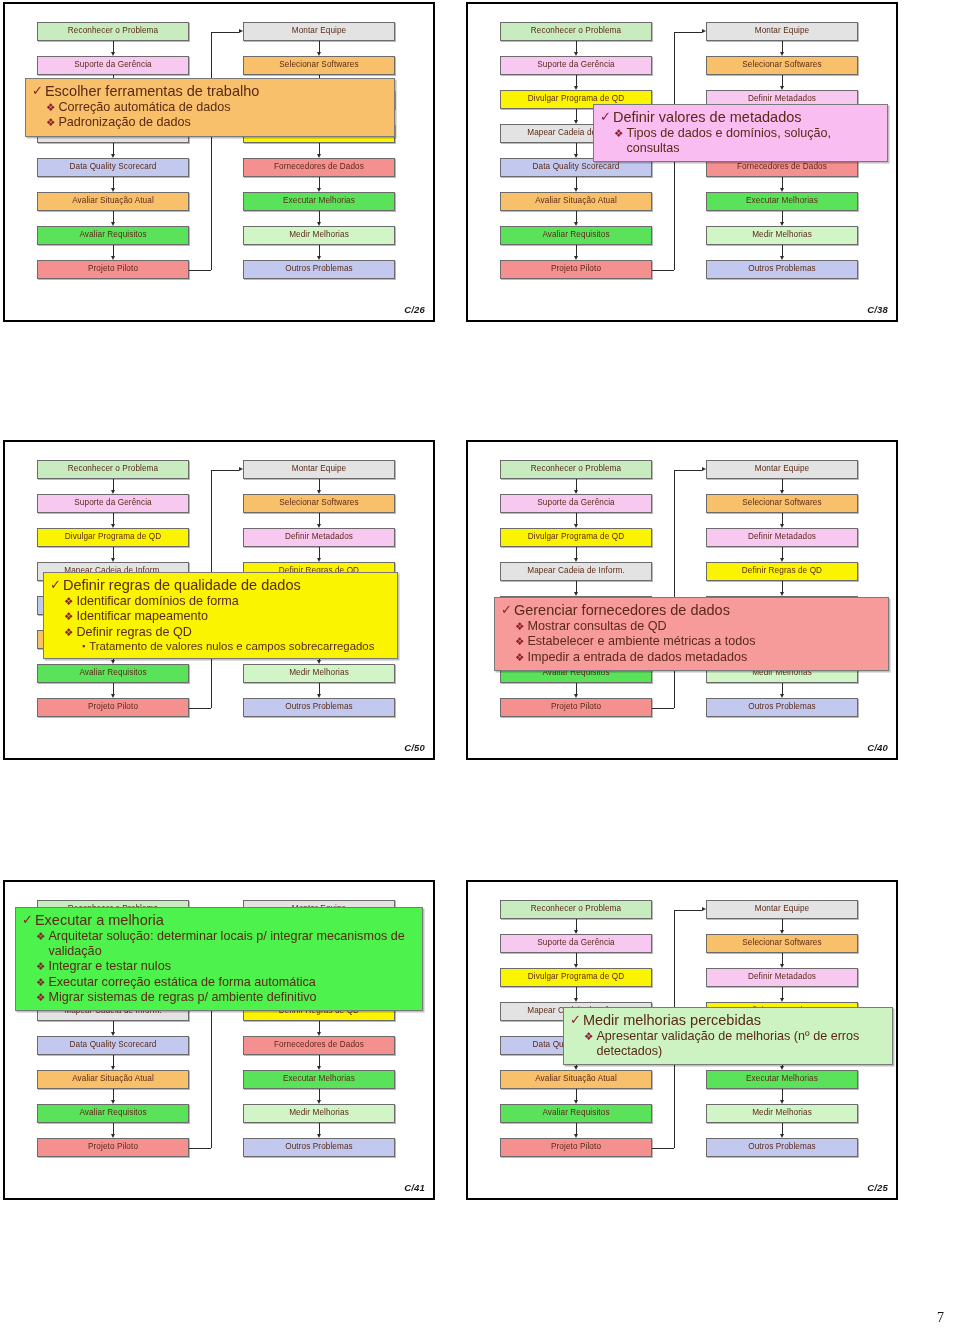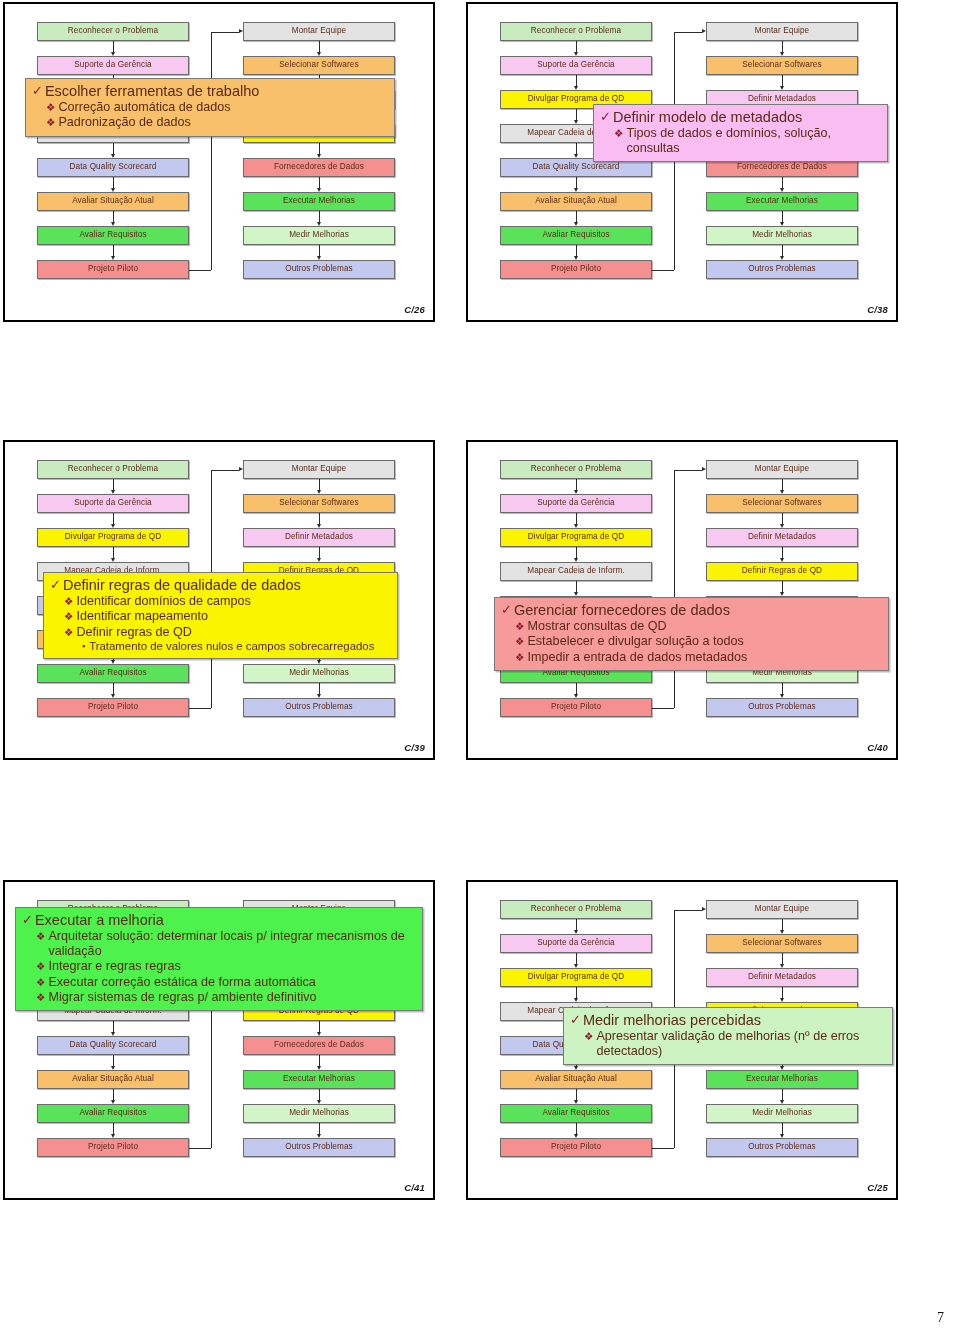--- a/index.html
+++ b/index.html
@@ -244,21 +244,21 @@
         <div class="fbox" style="left: 238px; top: 52px; width: 152px; height: 19px; background: rgb(248, 192, 106);">Selecionar Softwares</div>
         <div class="fbox" style="left: 238px; top: 86px; width: 152px; height: 19px; background: rgb(247, 200, 240);">Definir Metadados</div>
         <div class="fbox" style="left: 238px; top: 120px; width: 152px; height: 19px; background: rgb(251, 244, 0);">Definir Regras de QD</div>
         <div class="fbox" style="left: 238px; top: 154px; width: 152px; height: 19px; background: rgb(244, 144, 144);">Fornecedores de Dados</div>
         <div class="fbox" style="left: 238px; top: 188px; width: 152px; height: 19px; background: rgb(90, 226, 90);">Executar Melhorias</div>
         <div class="fbox" style="left: 238px; top: 222px; width: 152px; height: 19px; background: rgb(210, 245, 200);">Medir Melhorias</div>
         <div class="fbox" style="left: 238px; top: 256px; width: 152px; height: 19px; background: rgb(195, 200, 238);">Outros Problemas</div>
         <div class="overlay" style="background: rgb(249, 189, 242); left: 125px; top: 100px; width: 295px;">
           <div class="ov-l1">
             <span class="chk">✓</span>
-            <span>Definir modelo de metadados</span>
+            <span>Definir valores de metadados</span>
           </div>
           <div class="ov-l2">
             <span class="dia">❖</span>
             <span>Tipos de dados e domínios, solução, consultas</span>
           </div>
         </div>
         <div class="slide-num">C/38</div>
       </div>
     </div>
     <div class="slide" style="left: 3px; top: 440px; width: 432px; height: 320px;">
@@ -311,36 +311,36 @@
         <div class="fbox" style="left: 238px; top: 188px; width: 152px; height: 19px; background: rgb(90, 226, 90);">Executar Melhorias</div>
         <div class="fbox" style="left: 238px; top: 222px; width: 152px; height: 19px; background: rgb(210, 245, 200);">Medir Melhorias</div>
         <div class="fbox" style="left: 238px; top: 256px; width: 152px; height: 19px; background: rgb(195, 200, 238);">Outros Problemas</div>
         <div class="overlay" style="background: rgb(251, 244, 0); left: 38px; top: 130px; width: 355px;">
           <div class="ov-l1">
             <span class="chk">✓</span>
             <span>Definir regras de qualidade de dados</span>
           </div>
           <div class="ov-l2">
             <span class="dia">❖</span>
-            <span>Identificar domínios de campos</span>
+            <span>Identificar domínios de forma</span>
           </div>
           <div class="ov-l2">
             <span class="dia">❖</span>
             <span>Identificar mapeamento</span>
           </div>
           <div class="ov-l2">
             <span class="dia">❖</span>
             <span>Definir regras de QD</span>
           </div>
           <div class="ov-l3">
             <span class="sq">▪</span>
             <span>Tratamento de valores nulos e campos sobrecarregados</span>
           </div>
         </div>
-        <div class="slide-num">C/39</div>
+        <div class="slide-num">C/50</div>
       </div>
     </div>
     <div class="slide" style="left: 466px; top: 440px; width: 432px; height: 320px;">
       <div class="slide-inner">
         <div class="conn v" style="left: 108px; top: 37px; height: 12px;"></div>
         <div class="arrow-down" style="left: 105.9px; top: 48px;"></div>
         <div class="conn v" style="left: 108px; top: 71px; height: 12px;"></div>
         <div class="arrow-down" style="left: 105.9px; top: 82px;"></div>
         <div class="conn v" style="left: 108px; top: 105px; height: 12px;"></div>
         <div class="arrow-down" style="left: 105.9px; top: 116px;"></div>
@@ -390,21 +390,21 @@
           <div class="ov-l1">
             <span class="chk">✓</span>
             <span>Gerenciar fornecedores de dados</span>
           </div>
           <div class="ov-l2">
             <span class="dia">❖</span>
             <span>Mostrar consultas de QD</span>
           </div>
           <div class="ov-l2">
             <span class="dia">❖</span>
-            <span>Estabelecer e divulgar solução a todos</span>
+            <span>Estabelecer e ambiente métricas a todos</span>
           </div>
           <div class="ov-l2">
             <span class="dia">❖</span>
             <span>Impedir a entrada de dados metadados</span>
           </div>
         </div>
         <div class="slide-num">C/40</div>
       </div>
     </div>
     <div class="slide" style="left: 3px; top: 880px; width: 432px; height: 320px;">
@@ -461,21 +461,21 @@
           <div class="ov-l1">
             <span class="chk">✓</span>
             <span>Executar a melhoria</span>
           </div>
           <div class="ov-l2">
             <span class="dia">❖</span>
             <span>Arquitetar solução: determinar locais p/ integrar mecanismos de validação</span>
           </div>
           <div class="ov-l2">
             <span class="dia">❖</span>
-            <span>Integrar e regras regras</span>
+            <span>Integrar e testar nulos</span>
           </div>
           <div class="ov-l2">
             <span class="dia">❖</span>
             <span>Executar correção estática de forma automática</span>
           </div>
           <div class="ov-l2">
             <span class="dia">❖</span>
             <span>Migrar sistemas de regras p/ ambiente definitivo</span>
           </div>
         </div>

